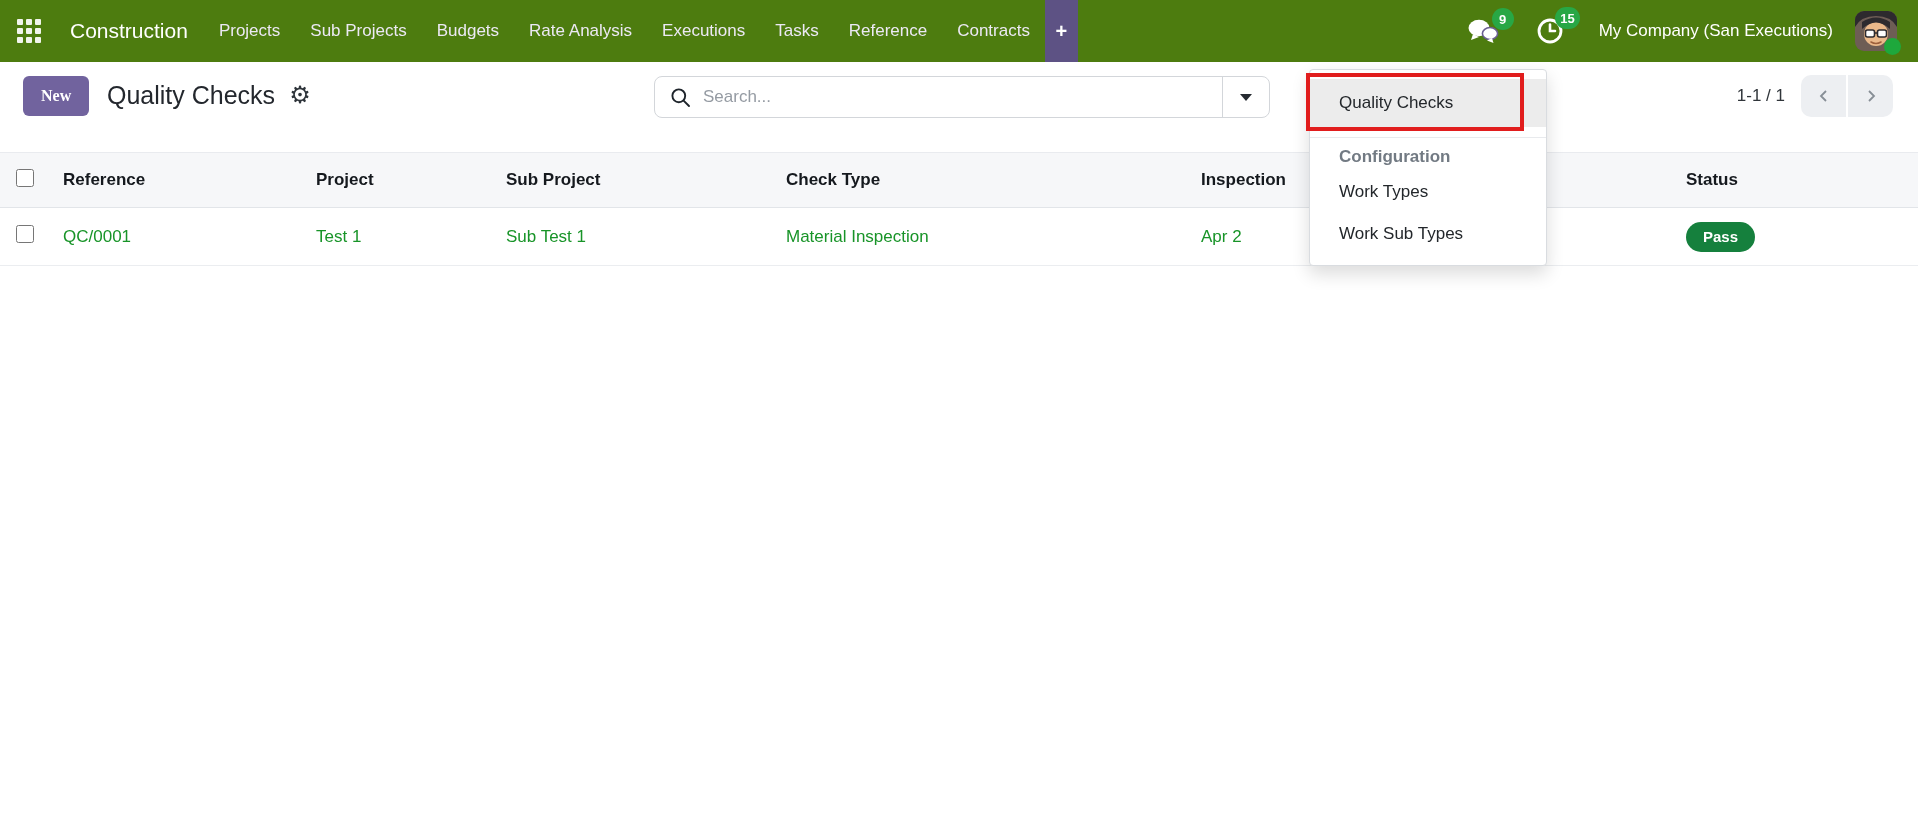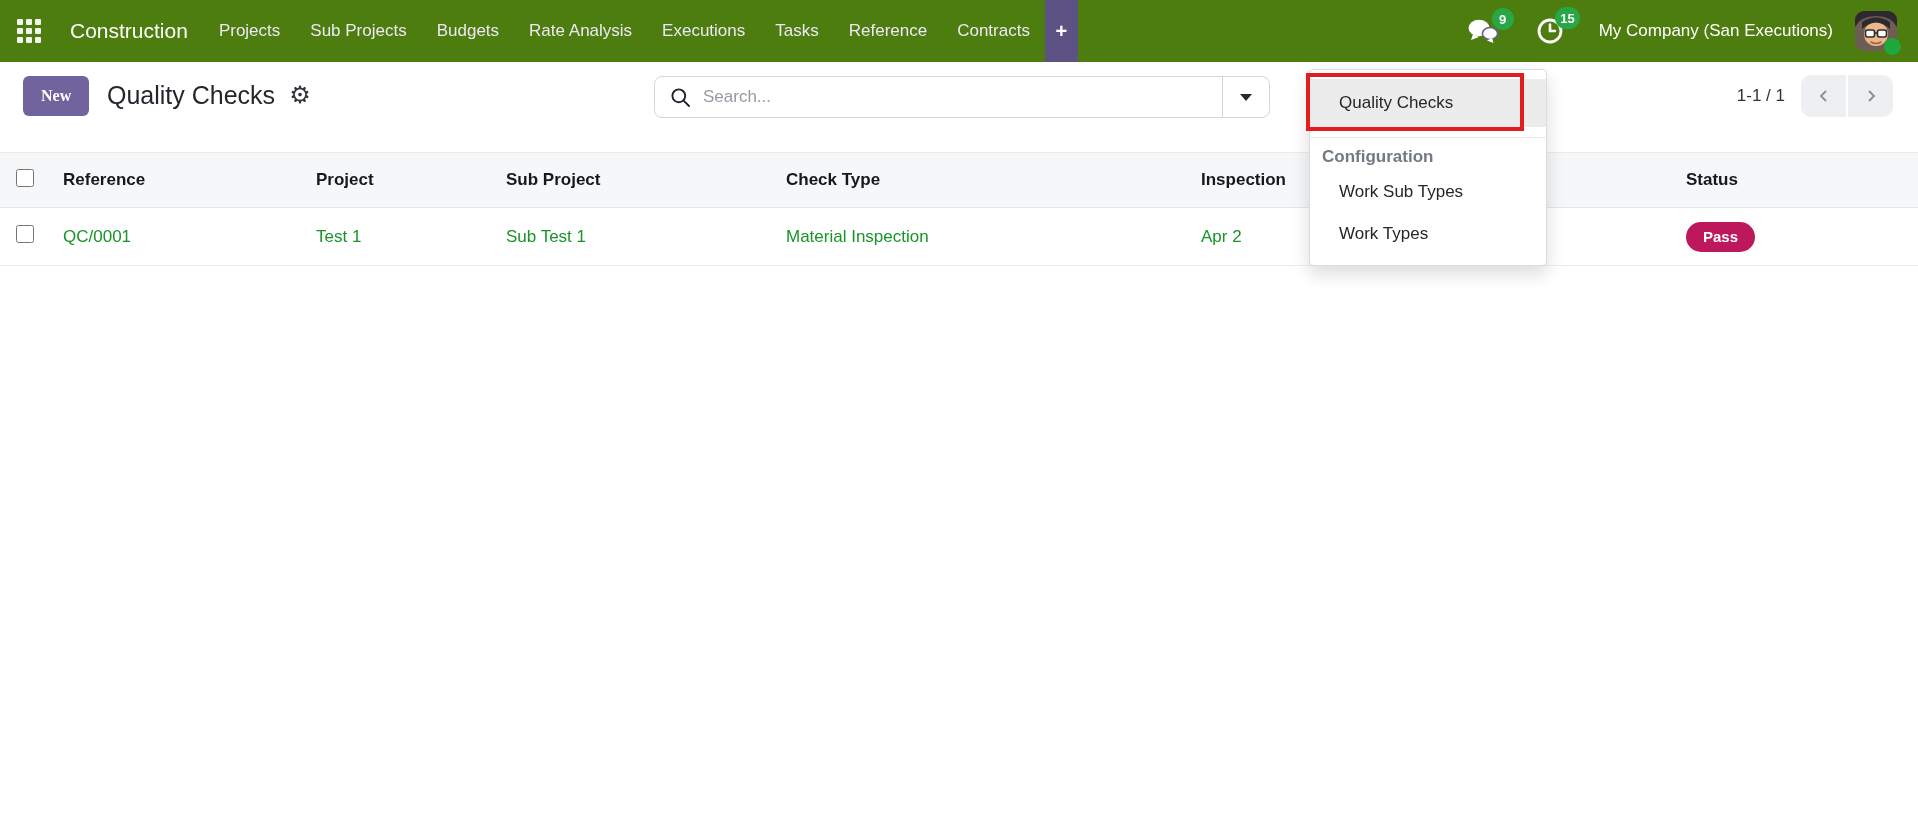--- a/index.html
+++ b/index.html
@@ -50,30 +50,30 @@
   
   table.list { width:1918px; border-collapse:collapse; table-layout:fixed;padding-left:21px; }
   .list thead th { height:55px; background:#f6f7f9; border-top:1px solid #e9ebef; border-bottom:1px solid #e2e5e9;
                    font-size:17px; font-weight:600; color:#15191e; text-align:left; padding:0 0 0 16px; cursor:pointer; }
   .list tbody td { height:58px; border-bottom:1px solid #ebedf0; font-size:17px; color:#189428; padding:0 0 0 16px; cursor:pointer; }
   th.cb-cell, td.cb-cell { padding-left:22px; cursor:default; }
   th.ref-col, td.ref-col { padding-left:22px; }
   th.status-col { padding-left:20px; }
   td.status-col { padding-left:18px; }
   .row-checkbox { width:18px; height:18px; accent-color:#71639e; cursor:pointer; }
-  .status-badge { display:inline-block; background:#be185d; color:#fff; font-size:15px; font-weight:700;
+  .status-badge { display:inline-block; background:#15803d; color:#fff; font-size:15px; font-weight:700;
                   padding:6px 17px; border-radius:16px; line-height:1.2; }
 
   
   .dropdown { position:absolute; left:1309px; top:69px; width:238px; background:#fff; border:1px solid #d9dce0;
               border-radius:4px; box-shadow:0 8px 18px rgba(0,0,0,.14); padding:9px 0 10px; z-index:40; }
   .dd-item { height:42px; display:flex; align-items:center; padding-left:29px; font-size:17px; color:#23272b; cursor:pointer; white-space:nowrap; }
   .dd-item.active { height:48px; background:#ececec; }
   .dd-divider { border-top:1px solid #e8eaed; margin:10px 0 5px; }
-  .dd-section { height:28px; display:flex; align-items:center; padding-left:12px; font-size:17px; font-weight:700; color:#727a83; white-space:nowrap; }
+  .dd-section { height:28px; display:flex; align-items:center; padding-left:29px; font-size:17px; font-weight:700; color:#727a83; white-space:nowrap; }
 
   
   .annotation-box { position:absolute; left:1306px; top:73px; width:218px; height:58px; border:4px solid #e11d1d; z-index:50; pointer-events:none; }
 </style>
 </head>
 <body>
 
 <div class="screen">
 
   <div class="navbar">
@@ -208,19 +208,19 @@
           <span class="status-badge">Pass</span>
         </td>
       </tr>
     </tbody>
   </table>
 
   <div class="dropdown">
     <div class="dd-item active">Quality Checks</div>
     <div class="dd-divider"></div>
     <div class="dd-section">Configuration</div>
+    <div class="dd-item">Work Types</div>
     <div class="dd-item">Work Sub Types</div>
-    <div class="dd-item">Work Types</div>
   </div>
 
   <div class="annotation-box"></div>
 
 </div>
 
 </body></html>

